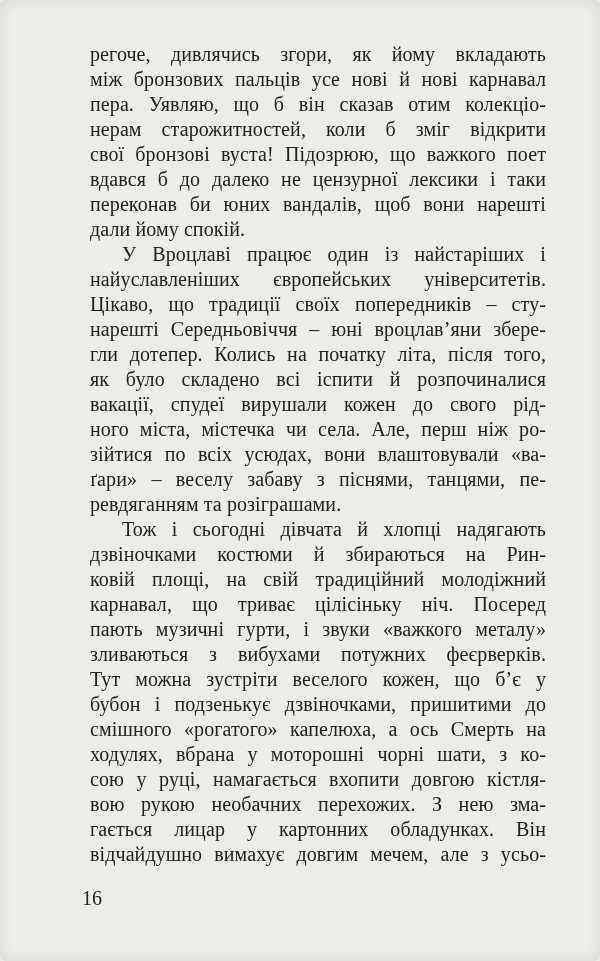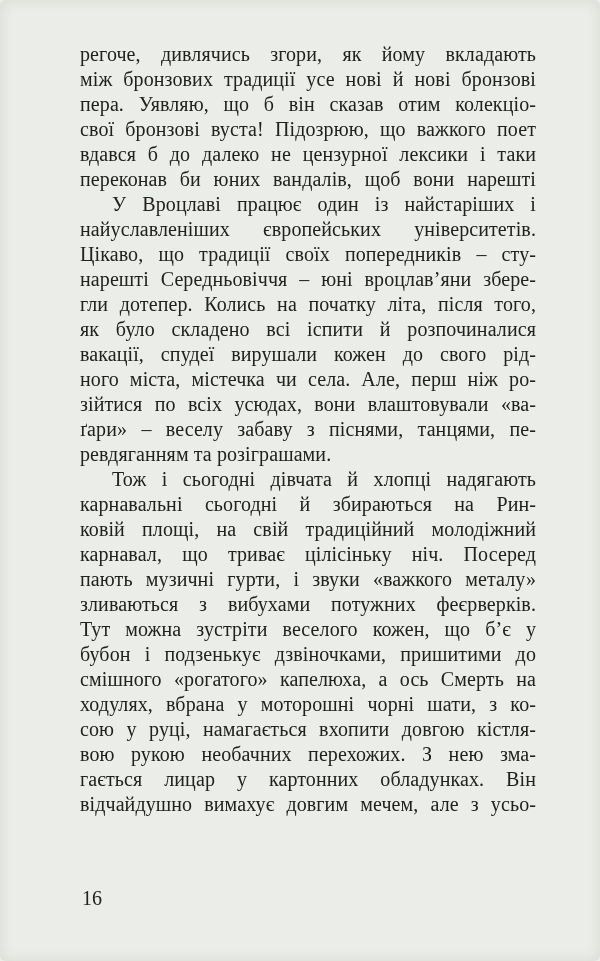--- a/index.html
+++ b/index.html
@@ -17,21 +17,21 @@
   }
   .book-page {
     position: absolute;
     inset: 0;
     background: #ebede8;
     box-shadow: inset 0 0 14px rgba(120,125,118,0.18);
     border-radius: 6px;
   }
   .text-block {
     position: absolute;
-    left: 80px;
+    left: 90px;
     top: 42px;
     width: 456px;
   }
   .paragraph {
     margin: 0;
     padding: 0;
   }
   .text-line {
     font-size: 20px;
     line-height: 25px;
@@ -57,42 +57,44 @@
     text-align: center;
   }
 </style>
 </head>
 <body style="background: rgb(235, 237, 232); color: rgb(33, 33, 32);">
 
 <div class="book-page">
   <main class="text-block" id="text-block">
       <div class="paragraph">
         <div class="text-line">регоче, дивлячись згори, як йому вкладають</div>
-        <div class="text-line">між бронзових традиції усе нові й нові бронзові</div>
+        <div class="text-line">між бронзових пальців усе нові й нові карнавал</div>
         <div class="text-line">пера. Уявляю, що б він сказав отим колекціо-</div>
+        <div class="text-line">нерам старожитностей, коли б зміг відкрити</div>
         <div class="text-line">свої бронзові вуста! Підозрюю, що важкого поет</div>
         <div class="text-line">вдався б до далеко не цензурної лексики і таки</div>
         <div class="text-line">переконав би юних вандалів, щоб вони нарешті</div>
+        <div class="text-line no-stretch">дали йому спокій.</div>
       </div>
       <div class="paragraph">
         <div class="text-line indent">У Вроцлаві працює один із найстаріших і</div>
         <div class="text-line">найуславленіших європейських університетів.</div>
         <div class="text-line">Цікаво, що традиції своїх попередників – сту-</div>
         <div class="text-line">нарешті Середньовіччя – юні вроцлав’яни збере-</div>
         <div class="text-line">гли дотепер. Колись на початку літа, після того,</div>
         <div class="text-line">як було складено всі іспити й розпочиналися</div>
         <div class="text-line">вакації, спудеї вирушали кожен до свого рід-</div>
         <div class="text-line">ного міста, містечка чи села. Але, перш ніж ро-</div>
         <div class="text-line">зійтися по всіх усюдах, вони влаштовували «ва-</div>
         <div class="text-line">ґари» – веселу забаву з піснями, танцями, пе-</div>
         <div class="text-line no-stretch">ревдяганням та розіграшами.</div>
       </div>
       <div class="paragraph">
         <div class="text-line indent">Тож і сьогодні дівчата й хлопці надягають</div>
-        <div class="text-line">карнавальні сьогодні й збираються на Рин-</div>
+        <div class="text-line">дзвіночками костюми й збираються на Рин-</div>
         <div class="text-line">ковій площі, на свій традиційний молодіжний</div>
         <div class="text-line">карнавал, що триває цілісіньку ніч. Посеред</div>
         <div class="text-line">пають музичні гурти, і звуки «важкого металу»</div>
         <div class="text-line">зливаються з вибухами потужних феєрверків.</div>
         <div class="text-line">Тут можна зустріти веселого кожен, що б’є у</div>
         <div class="text-line">бубон і подзенькує дзвіночками, пришитими до</div>
         <div class="text-line">смішного «рогатого» капелюха, а ось Смерть на</div>
         <div class="text-line">ходулях, вбрана у моторошні чорні шати, з ко-</div>
         <div class="text-line">сою у руці, намагається вхопити довгою кістля-</div>
         <div class="text-line">вою рукою необачних перехожих. З нею зма-</div>

